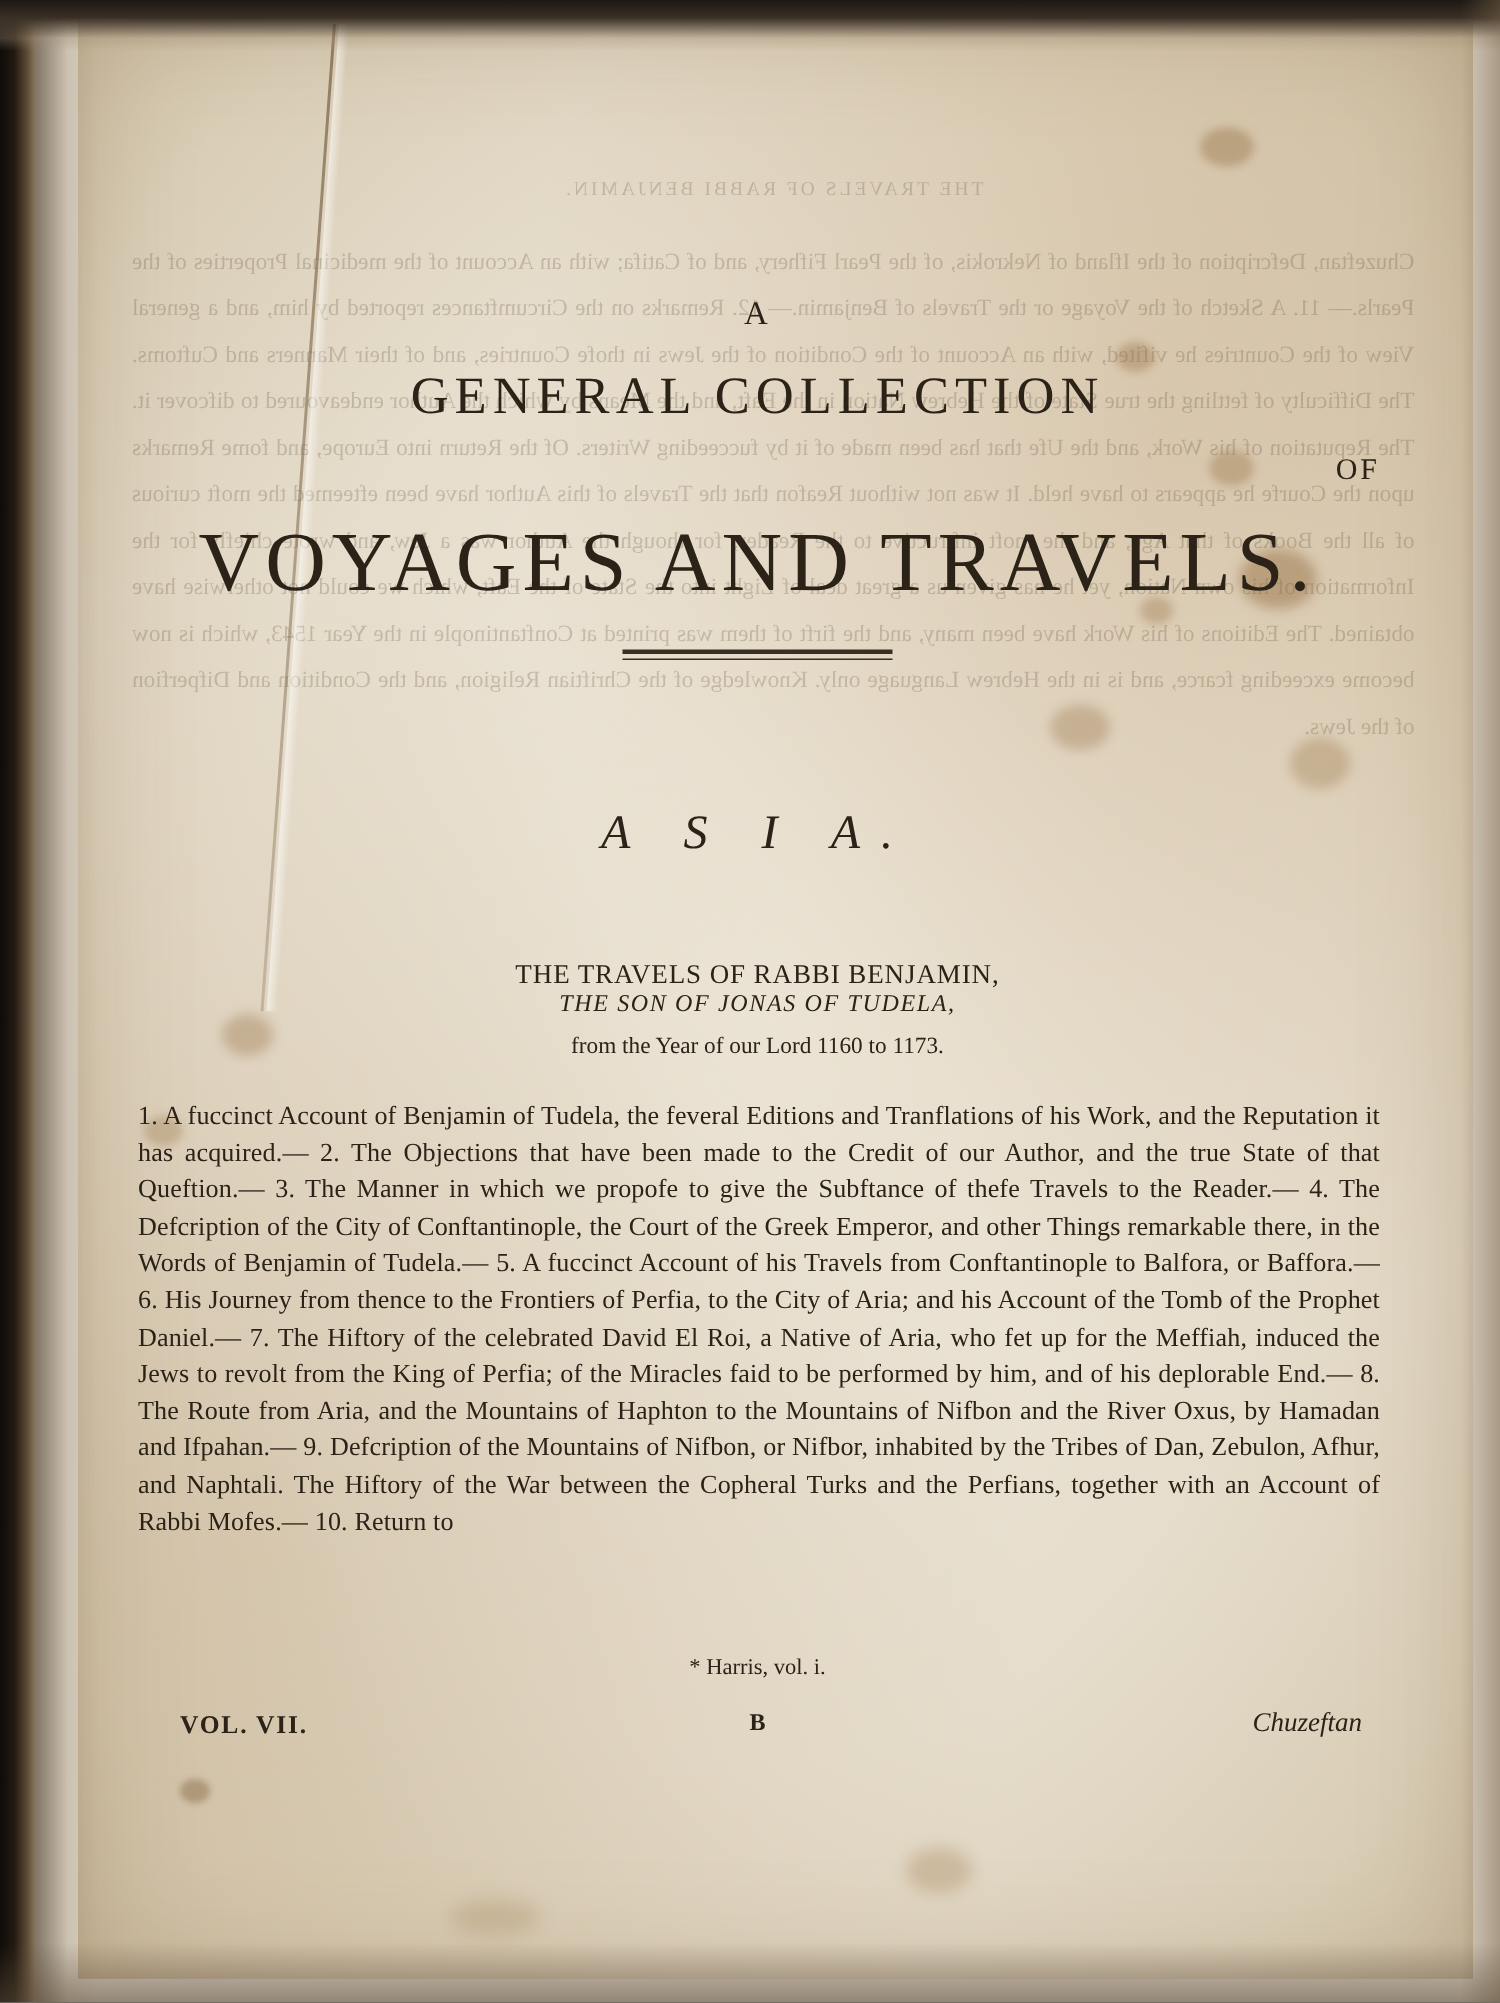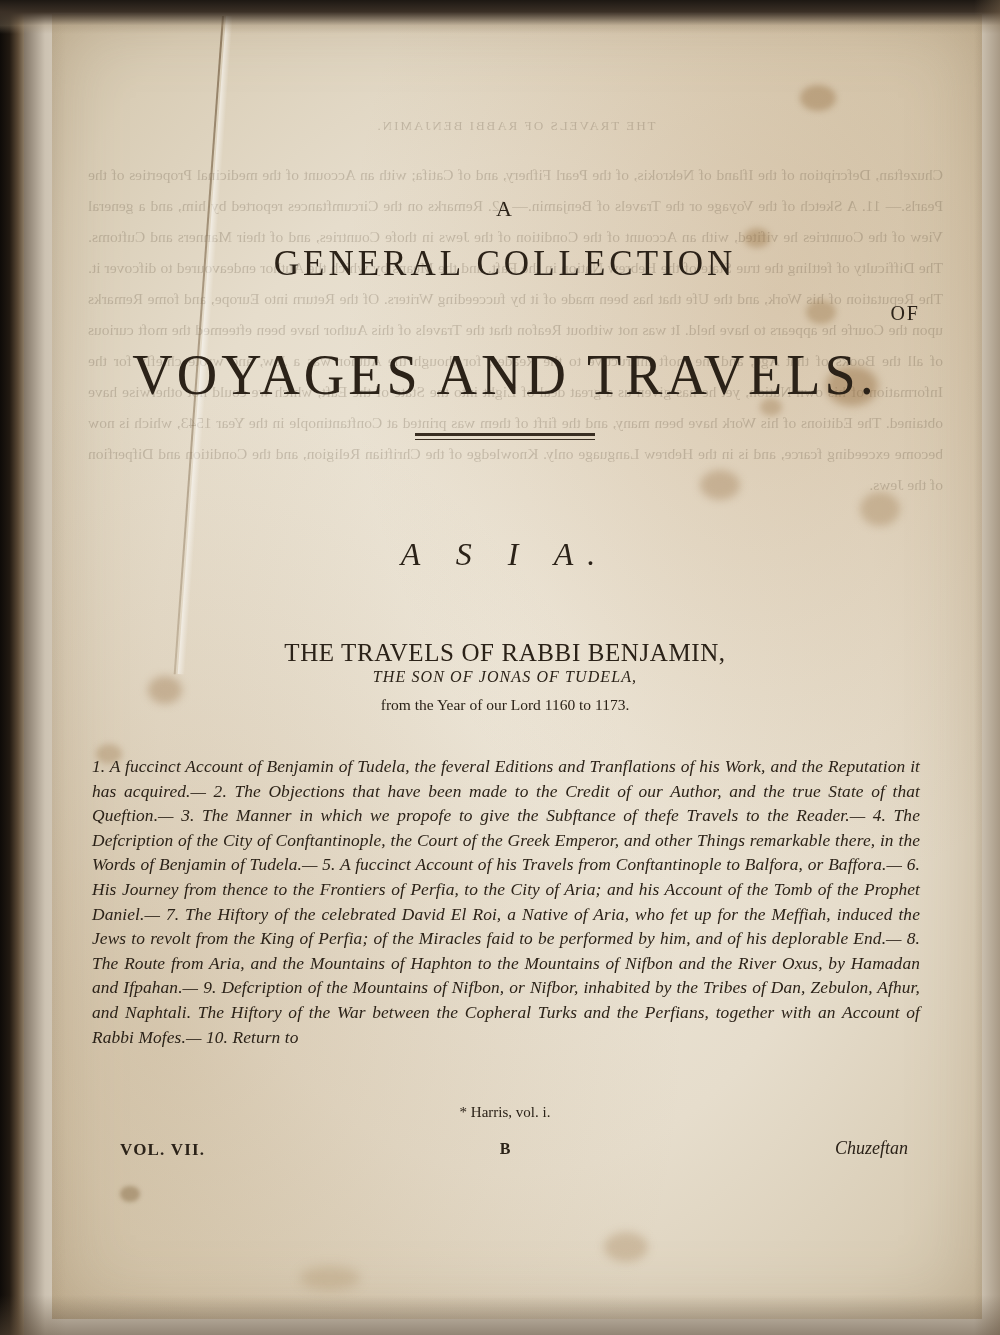--- a/index.html
+++ b/index.html
@@ -144,21 +144,21 @@
     padding-bottom: 3px;
   }
   .t-asia {
     margin-top: 96px;
     font-size: 32px;
     font-style: italic;
     letter-spacing: 14px;
   }
   .t-travels {
     margin-top: 66px;
-    font-size: 25px;
+    font-size: 18px;
     letter-spacing: 0.6px;
   }
   .t-son {
     margin-top: 1px;
     font-size: 16px;
     letter-spacing: 1.1px;
     font-style: italic;
   }
   .t-through {
     margin-top: 17px;
@@ -172,23 +172,22 @@
   }
   .t-versions {
     margin-top: 17px;
     font-size: 15.5px;
     line-height: 21px;
   }
   .t-versions .sc { font-size: 13px; letter-spacing: 0.6px; }
   .t-compared { font-size: 15.5px; }
 
   .summary {
-    margin-top: 40px;
+    margin-top: 24px;
     font-size: 17.4px;
-    font-style: italic;
     line-height: 24.6px;
     text-align: justify;
     text-align-last: left;
     letter-spacing: 0.1px;
     padding-left: 2px;
   }
 
   .footnote {
     position: absolute;
     left: 0; top: 1104px;

